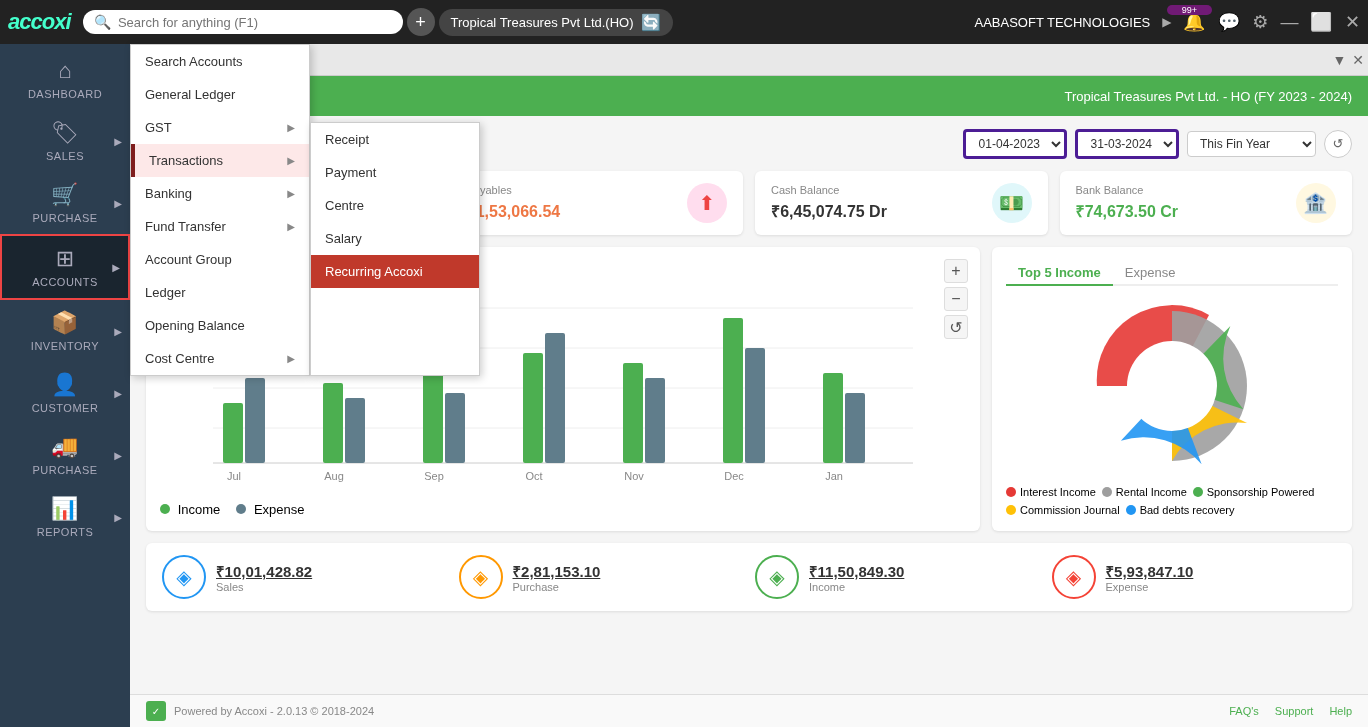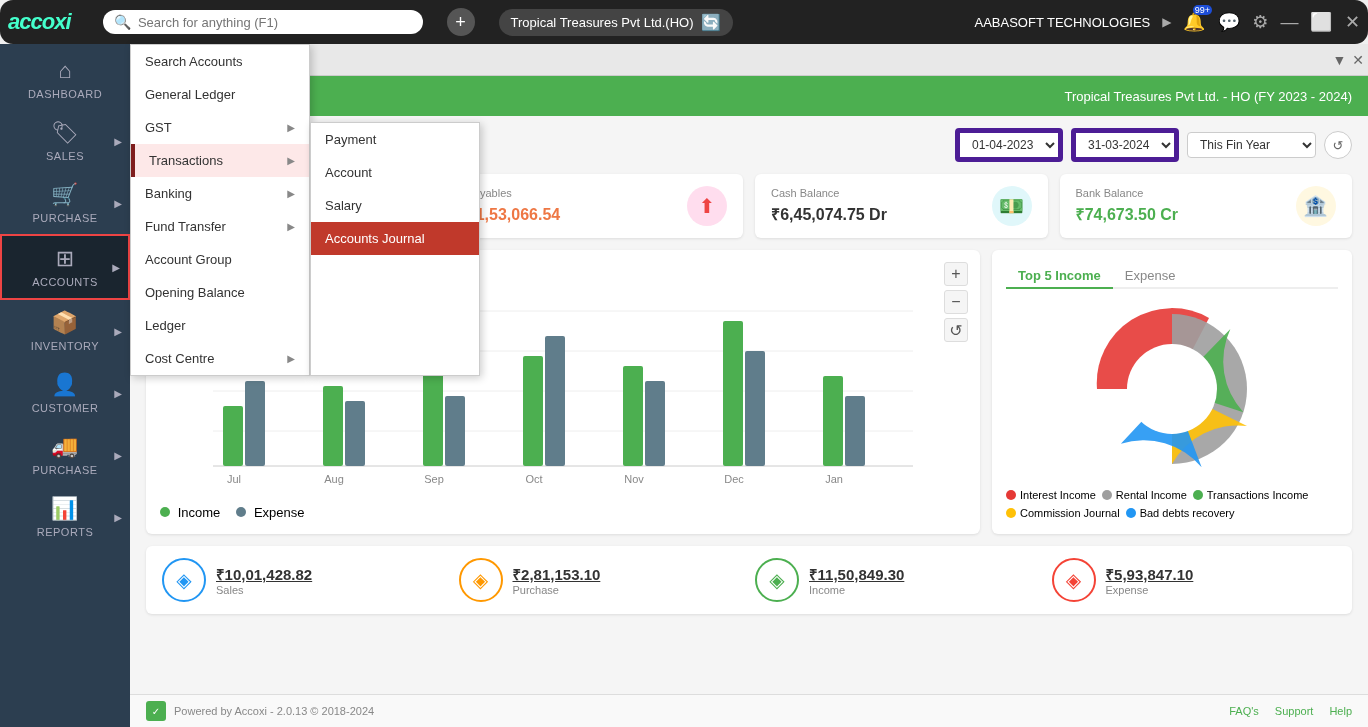--- a/index.html
+++ b/index.html
@@ -1,29 +1,29 @@
 <!DOCTYPE html>
 <html><head>
   <meta charset="utf-8">
   <style>
     * { margin: 0; padding: 0; box-sizing: border-box; }
     body { font-family: 'Segoe UI', Arial, sans-serif; font-size: 13px; background: #f0f0f0; width: 1368px; height: 727px; overflow: hidden; }
 
     
-    .topbar { display: flex; align-items: center; background: #222; height: 44px; padding: 0 8px; gap: 24px; border-radius: 13px; }
+    .topbar { display: flex; align-items: center; background: #222; height: 44px; padding: 0 8px; gap: 4px; }
     .logo { color: #4fc; font-size: 22px; font-weight: bold; font-style: italic; letter-spacing: -1px; margin-right: 8px; }
     .search-box { display: flex; align-items: center; background: #fff; border-radius: 20px; padding: 4px 12px; flex: 0 0 320px; gap: 6px; }
     .search-box input { border: none; outline: none; font-size: 13px; width: 260px; }
     .search-icon { color: #888; font-size: 14px; }
     .add-btn { background: #555; border: none; border-radius: 50%; width: 28px; height: 28px; color: #fff; font-size: 18px; cursor: pointer; display: flex; align-items: center; justify-content: center; }
     .company-selector { display: flex; align-items: center; background: #444; border-radius: 20px; padding: 4px 12px; gap: 8px; color: #fff; font-size: 13px; }
     .refresh-btn { background: none; border: none; color: #aaa; font-size: 16px; cursor: pointer; }
     .topbar-right { margin-left: auto; display: flex; align-items: center; gap: 12px; color: #ccc; }
     .notif-badge { position: relative; }
-    .badge { position: absolute; top: -6px; right: -6px; background: #1d4ed8; color: #fff; border-radius: 8px; font-size: 9px; padding: 0 2px; }
+    .badge { position: absolute; top: -6px; right: -6px; background: #701a75; color: #fff; border-radius: 8px; font-size: 9px; padding: 0 15px; }
     .topbar-icon { color: #aaa; font-size: 18px; cursor: pointer; }
 
     
     .main-layout { display: flex; height: calc(727px - 44px); }
 
     
     .sidebar { width: 130px; background: #2c3e50; display: flex; flex-direction: column; align-items: center; padding-top: 4px; }
     .sidebar-item { display: flex; flex-direction: column; align-items: center; padding: 10px 8px; width: 100%; cursor: pointer; color: #aab; gap: 4px; position: relative; }
     .sidebar-item-icon { font-size: 22px; }
     .sidebar-item-label { font-size: 11px; letter-spacing: 0.5px; }
@@ -42,21 +42,21 @@
     
     .green-header { background: #4caf50; color: #fff; display: flex; align-items: center; padding: 0 16px; height: 40px; font-size: 14px; }
     .gh-search { display: flex; align-items: center; gap: 6px; }
     .gh-company { margin-left: auto; font-size: 13px; font-weight: 500; }
 
     
     .dashboard-body { flex: 1; overflow-y: auto; padding: 12px 16px; background: #f5f5f5; }
     .dashboard-header { display: flex; align-items: center; margin-bottom: 12px; }
     .dashboard-title { font-size: 26px; color: #333; font-weight: 300; flex: 1; }
     .date-filters { display: flex; align-items: center; gap: 8px; }
-    .date-select { border: 5px solid #4c1d95; background: #fff; padding: 4px 8px; border-radius: 4px; font-size: 12px; color: #333; }
+    .date-select { border: 3px solid #4c1d95; background: #fff; padding: 4px 8px; border-radius: 4px; font-size: 12px; color: #333; text-align: right; }
     .fin-year-select { border: 1px solid #ccc; background: #fff; padding: 4px 28px 4px 8px; border-radius: 4px; font-size: 12px; color: #333; min-width: 120px; }
     .refresh-circle { border: 1px solid #ccc; background: #fff; border-radius: 50%; width: 28px; height: 28px; display: flex; align-items: center; justify-content: center; cursor: pointer; color: #666; }
 
     
     .cards-row { display: flex; gap: 12px; margin-bottom: 12px; }
     .card { background: #fff; border-radius: 6px; flex: 1; padding: 12px 16px; box-shadow: 0 1px 3px rgba(0,0,0,0.1); display: flex; justify-content: space-between; align-items: center; }
     .card-label { font-size: 11px; color: #888; margin-bottom: 4px; }
     .card-value { font-size: 16px; font-weight: 600; }
     .card-value.green { color: #4caf50; }
     .card-value.red { color: #e74; }
@@ -348,21 +348,21 @@
             <div class="pie-legend-item">
               <span class="pie-dot" style="background:#e53935;"></span>
               <span>Interest Income</span>
             </div>
             <div class="pie-legend-item">
               <span class="pie-dot" style="background:#9e9e9e;"></span>
               <span>Rental Income</span>
             </div>
             <div class="pie-legend-item">
               <span class="pie-dot" style="background:#4caf50;"></span>
-              <span>Transactions Income</span>
+              <span>Sponsorship Powered</span>
             </div>
             <div class="pie-legend-item">
               <span class="pie-dot" style="background:#ffc107;"></span>
               <span>Commission Journal</span>
             </div>
             <div class="pie-legend-item">
               <span class="pie-dot" style="background:#2196f3;"></span>
               <span>Bad debts recovery</span>
             </div>
           </div>
@@ -437,30 +437,31 @@
       <span class="dropdown-arrow">▶</span>
     </div>
     <div class="dropdown-item">
       <span>Fund Transfer</span>
       <span class="dropdown-arrow">▶</span>
     </div>
     <div class="dropdown-item">
       <span>Account Group</span>
     </div>
     <div class="dropdown-item">
+      <span>Ledger</span>
+    </div>
+    <div class="dropdown-item">
       <span>Opening Balance</span>
-    </div>
-    <div class="dropdown-item">
-      <span>Ledger</span>
     </div>
     <div class="dropdown-item">
       <span>Cost Centre</span>
       <span class="dropdown-arrow">▶</span>
     </div>
   </div>
 
   <div class="submenu" style="margin-top: 78px;">
+    <div class="submenu-item">Receipt</div>
     <div class="submenu-item">Payment</div>
-    <div class="submenu-item">Account</div>
+    <div class="submenu-item">Centre</div>
     <div class="submenu-item">Salary</div>
-    <div class="submenu-item highlighted-red">Accounts Journal</div>
+    <div class="submenu-item highlighted-red">Recurring Accoxi</div>
   </div>
 </div>
 
 </body></html>

